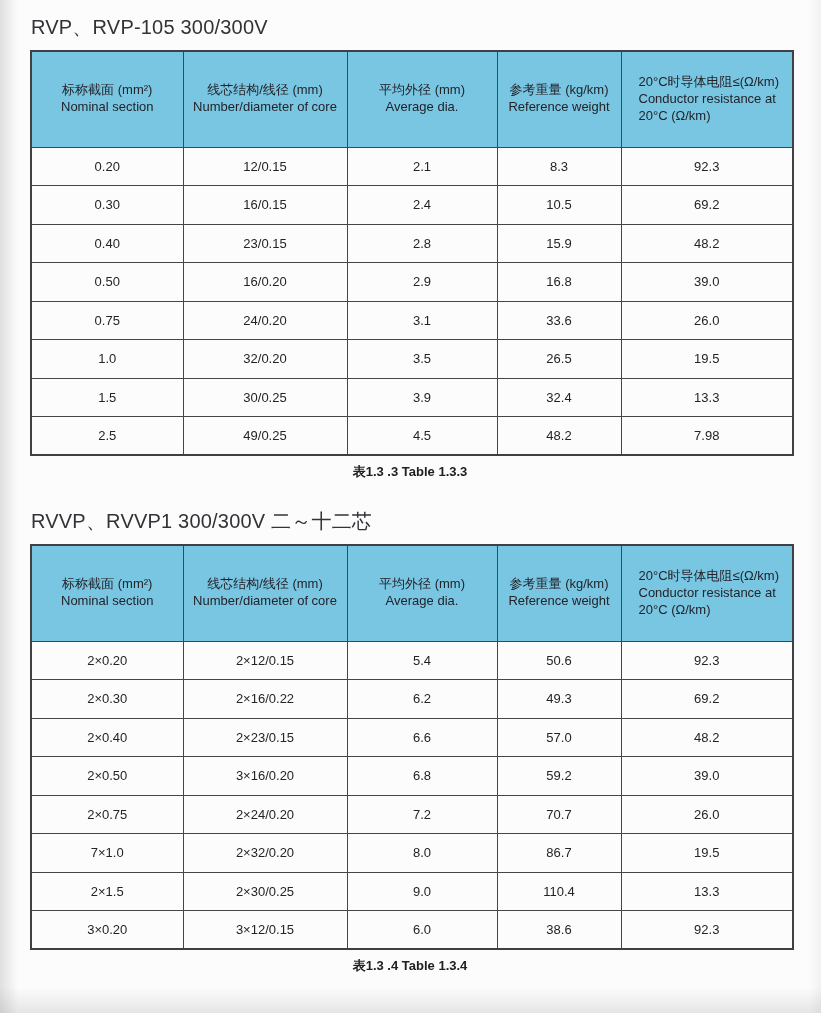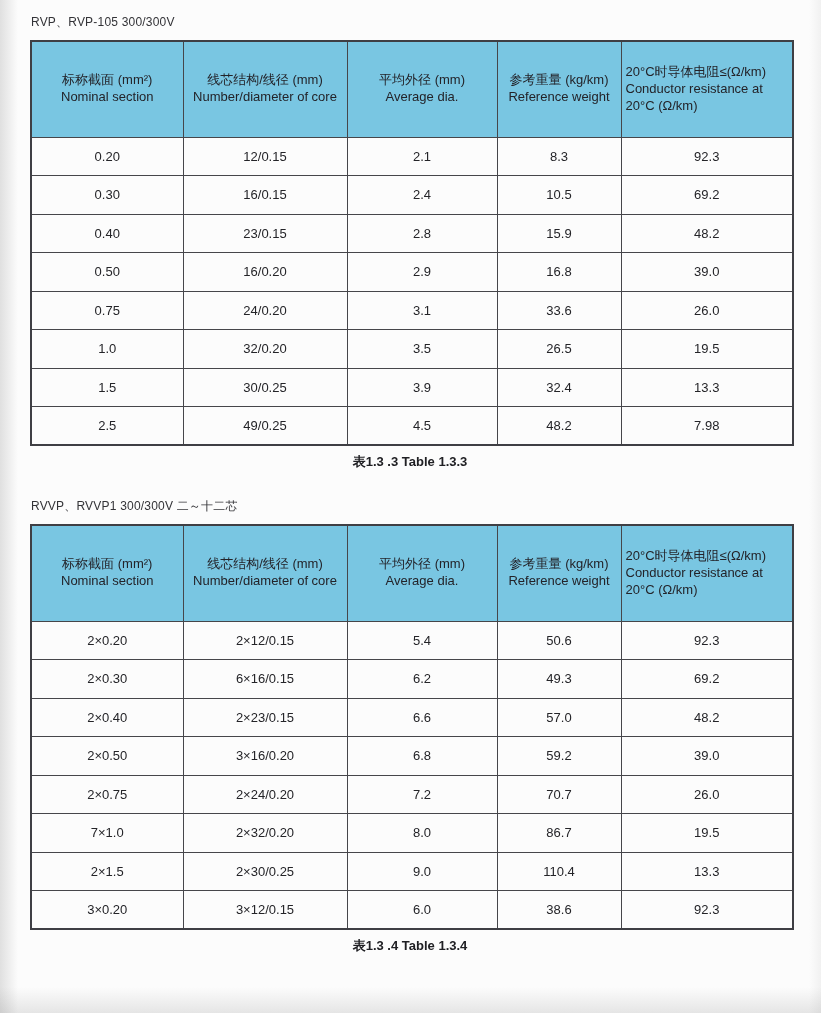--- a/index.html
+++ b/index.html
@@ -15,21 +15,21 @@
     padding:14px 0 0 30px;
     background:
       linear-gradient(to top, rgba(110,110,110,.16), rgba(110,110,110,0) 26px),
       linear-gradient(to right, rgba(110,110,110,.20), rgba(110,110,110,0) 18px),
       linear-gradient(to left, rgba(110,110,110,.08), rgba(110,110,110,0) 12px),
       #fcfcfc;
     overflow:hidden;
   }
   .section-title{
     margin:0 0 9px 1px;
-    font-size:12px;
+    font-size:20px;
     font-weight:400;
     color:#333337;
     letter-spacing:.2px;
   }
   table.spec{
     table-layout:fixed;
     width:762px;
     border-collapse:collapse;
     border:2px solid #3f3f44;
   }
@@ -43,21 +43,21 @@
     vertical-align:middle;
     text-align:center;
     font-weight:400;
     color:#232329;
     font-size:13px;
     line-height:1.3;
     padding:2px 1px;
   }
   table.spec thead th.col5{
     text-align:left;
-    padding-left:4px;
+    padding-left:17px;
     padding-right:4px;
   }
   table.spec thead th .zh, table.spec thead th .en{
     display:block;
   }
   table.spec td{
     height:38.5px;
     text-align:center;
     vertical-align:middle;
     font-size:13px;
@@ -215,21 +215,21 @@
       <tbody>
           <tr>
             <td>2×0.20</td>
             <td>2×12/0.15</td>
             <td>5.4</td>
             <td>50.6</td>
             <td>92.3</td>
           </tr>
           <tr>
             <td>2×0.30</td>
-            <td>6×16/0.15</td>
+            <td>2×16/0.22</td>
             <td>6.2</td>
             <td>49.3</td>
             <td>69.2</td>
           </tr>
           <tr>
             <td>2×0.40</td>
             <td>2×23/0.15</td>
             <td>6.6</td>
             <td>57.0</td>
             <td>48.2</td>

